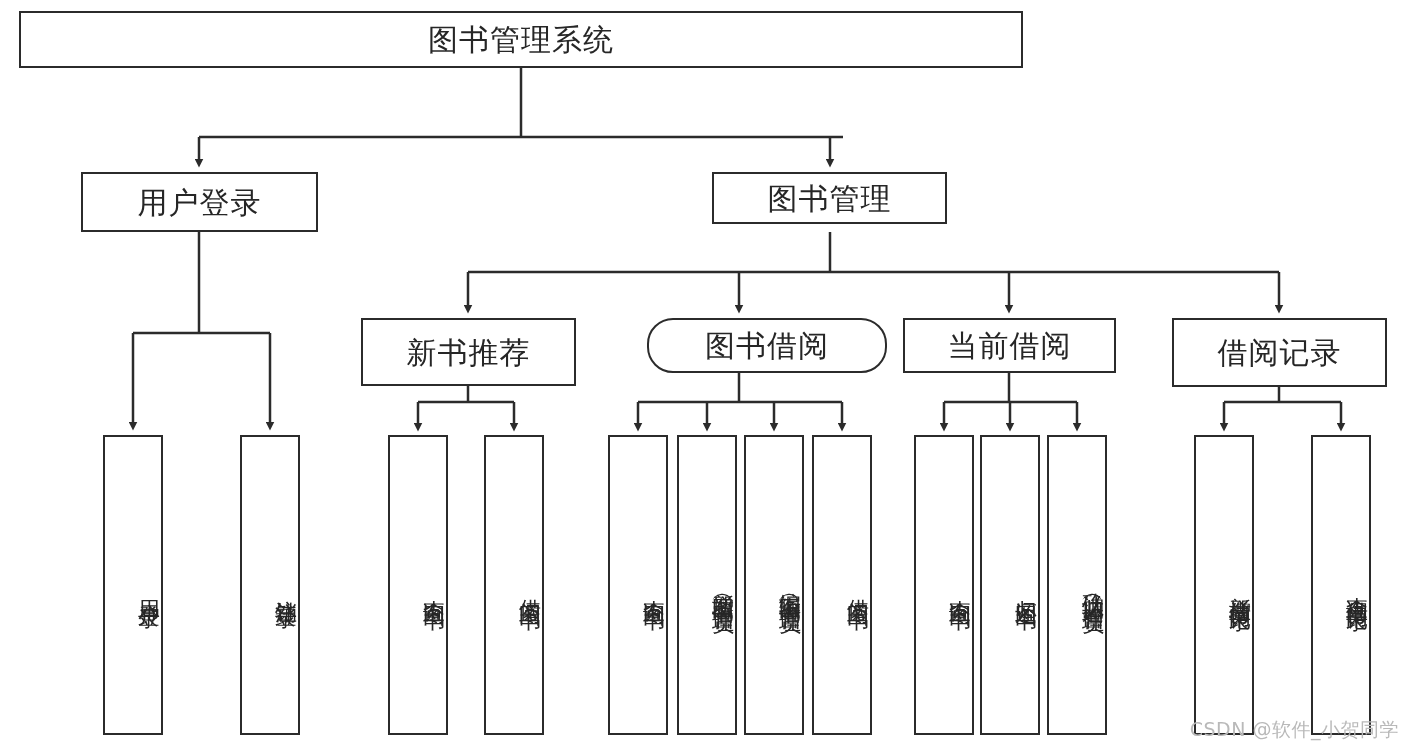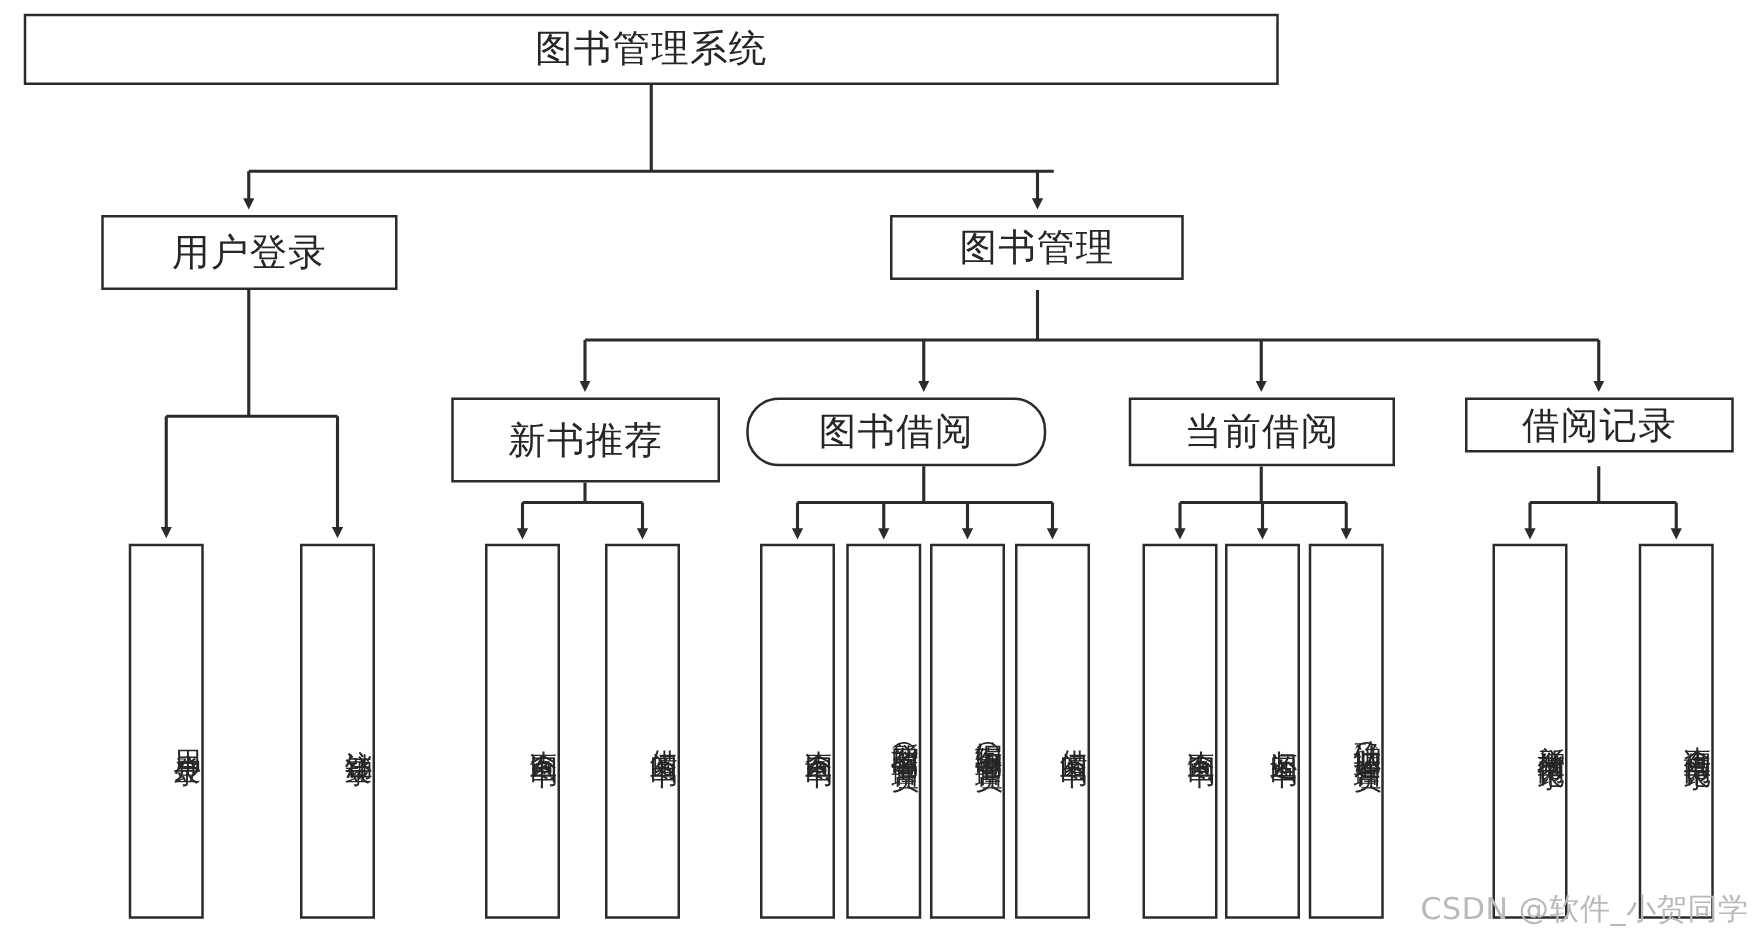--- a/index.html
+++ b/index.html
@@ -52,21 +52,21 @@
   }
   .node.vert .vlabel {
     writing-mode: vertical-rl;
     text-orientation: upright;
     white-space: nowrap;
   }
   #watermark {
     position: absolute;
     right: 6px;
     bottom: 4px;
-    font-size: 24px;
+    font-size: 19px;
     color: #b9b9b9;
     letter-spacing: 0.5px;
     white-space: nowrap;
   }
 </style>
 </head>
 <body>
 
 <div id="diagram-root">
 
@@ -127,27 +127,27 @@
   <div class="node horiz" style="left:81px; top:172px; width:237px; height:60px;">
     <span>用户登录</span>
   </div>
   <div class="node horiz" style="left:712px; top:172px; width:235px; height:52px;">
     <span>图书管理</span>
   </div>
 
   <div class="node horiz" style="left:361px; top:318px; width:215px; height:68px;">
     <span>新书推荐</span>
   </div>
-  <div class="node horiz" style="left:597px; top:318px; width:240px; height:55px;border-radius:26px;">
+  <div class="node horiz" style="left:647px; top:318px; width:240px; height:55px;border-radius:26px;">
     <span>图书借阅</span>
   </div>
   <div class="node horiz" style="left:903px; top:318px; width:213px; height:55px;">
     <span>当前借阅</span>
   </div>
-  <div class="node horiz" style="left:1172px; top:318px; width:215px; height:44px;">
+  <div class="node horiz" style="left:1172px; top:318px; width:215px; height:69px;">
     <span>借阅记录</span>
   </div>
 
   <div class="node vert" style="left:103px; top:435px; width:60px; height:300px;">
     <span class="vlabel">用户登录</span>
   </div>
   <div class="node vert" style="left:240px; top:435px; width:60px; height:300px;">
     <span class="vlabel">注销登录</span>
   </div>
 

